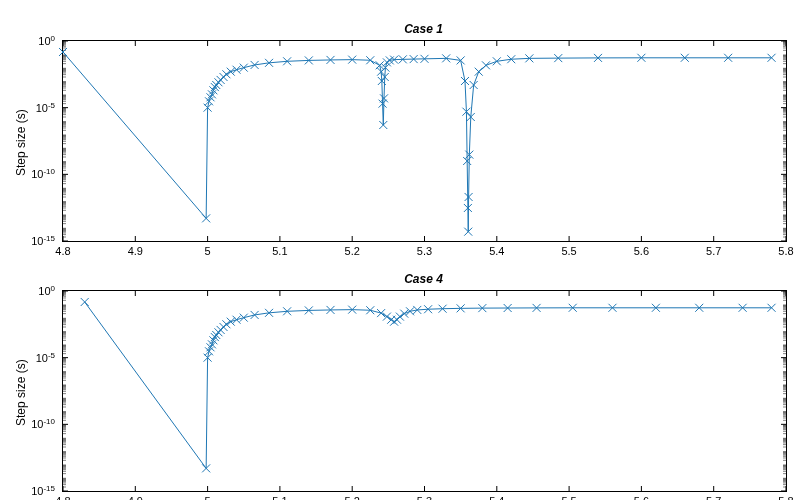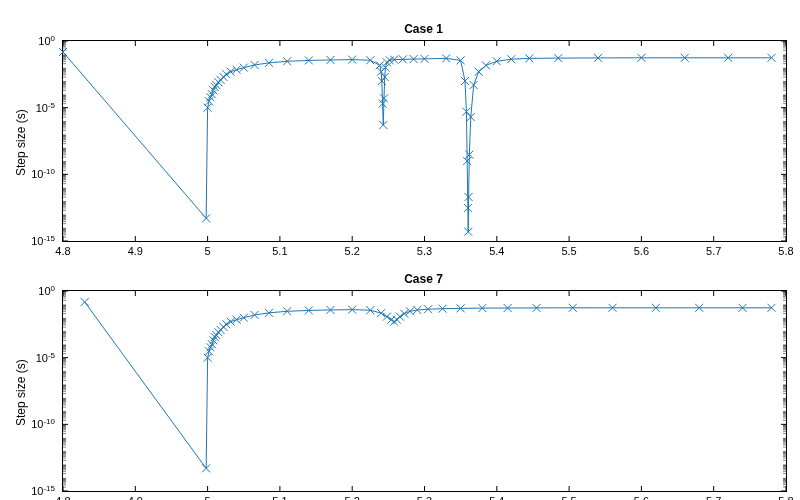--- a/index.html
+++ b/index.html
@@ -22,20 +22,21 @@
     border: 1px solid #000;
     background: #fff;
     overflow: visible;
   }
   .title {
     position: absolute;
     width: 100%;
     text-align: center;
     font-weight: bold;
     font-size: 12px;
+    font-style: italic;
   }
   .ylabel {
     position: absolute;
     transform: rotate(-90deg);
     transform-origin: left top;
     font-size: 12px;
     white-space: nowrap;
   }
   svg { display: block; }
 </style>
@@ -564,21 +565,21 @@
         <g>
           <line x1="661.16" y1="12.795164140076736" x2="669.16" y2="20.795164140076736" stroke="#1f77b4" stroke-width="1"></line>
           <line x1="661.16" y1="20.795164140076736" x2="669.16" y2="12.795164140076736" stroke="#1f77b4" stroke-width="1"></line>
         </g>
         <g>
           <line x1="704.5400000000003" y1="12.795164140076736" x2="712.5400000000003" y2="20.795164140076736" stroke="#1f77b4" stroke-width="1"></line>
           <line x1="704.5400000000003" y1="20.795164140076736" x2="712.5400000000003" y2="12.795164140076736" stroke="#1f77b4" stroke-width="1"></line>
         </g>
       </svg>
     </div>
-    <div class="title" style="left: 62px; width: 723px; top: 272px;">Case 7</div>
+    <div class="title" style="left: 62px; width: 723px; top: 272px;">Case 4</div>
     <div class="ylabel" style="left: 14px; top: 426px;">Step size (s)</div>
     <div class="plot-area" style="left: 62px; top: 290px; width: 723px; height: 200px;">
       <svg width="723" height="200" viewBox="0 0 723 200" style="overflow: visible;">
         <line x1="0" y1="200" x2="0" y2="195" stroke="#000" stroke-width="1"></line>
         <line x1="0" y1="0" x2="0" y2="5" stroke="#000" stroke-width="1"></line>
         <text x="0" y="214" text-anchor="middle" font-size="11" fill="#000">4.8</text>
         <line x1="72.30000000000038" y1="200" x2="72.30000000000038" y2="195" stroke="#000" stroke-width="1"></line>
         <line x1="72.30000000000038" y1="0" x2="72.30000000000038" y2="5" stroke="#000" stroke-width="1"></line>
         <text x="72.30000000000038" y="214" text-anchor="middle" font-size="11" fill="#000">4.9</text>
         <line x1="144.60000000000014" y1="200" x2="144.60000000000014" y2="195" stroke="#000" stroke-width="1"></line>

